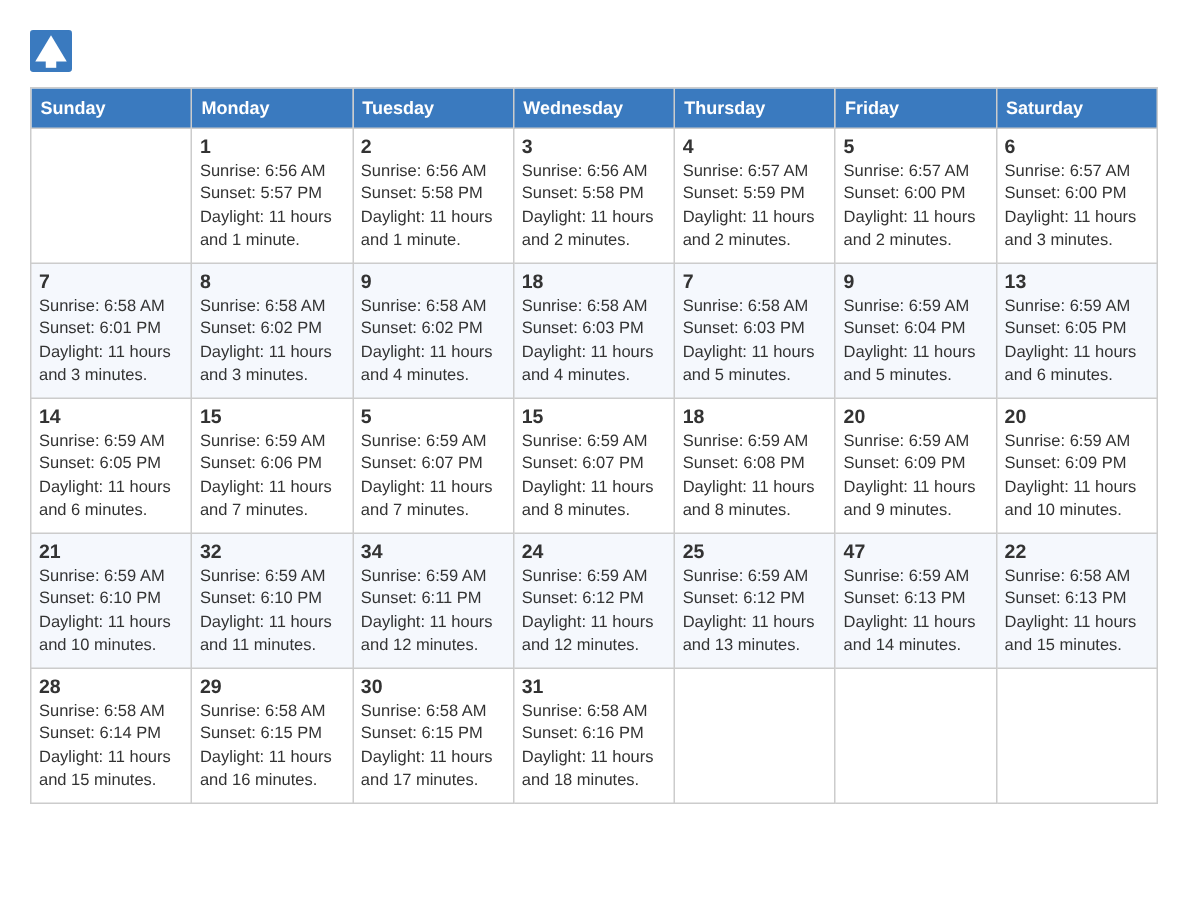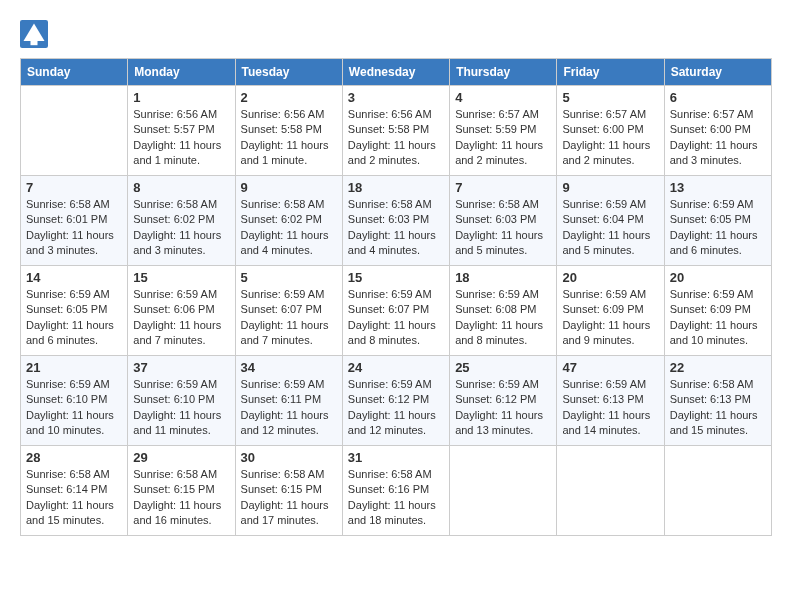--- a/index.html
+++ b/index.html
@@ -212,21 +212,21 @@
           <div class="day-number">20</div>
           <div class="day-info">Sunrise: 6:59 AM<br>Sunset: 6:09 PM<br>Daylight: 11 hours and 10 minutes.</div>
         </td>
       </tr>
       <tr>
         <td>
           <div class="day-number">21</div>
           <div class="day-info">Sunrise: 6:59 AM<br>Sunset: 6:10 PM<br>Daylight: 11 hours and 10 minutes.</div>
         </td>
         <td>
-          <div class="day-number">37</div>
+          <div class="day-number">32</div>
           <div class="day-info">Sunrise: 6:59 AM<br>Sunset: 6:10 PM<br>Daylight: 11 hours and 11 minutes.</div>
         </td>
         <td>
           <div class="day-number">34</div>
           <div class="day-info">Sunrise: 6:59 AM<br>Sunset: 6:11 PM<br>Daylight: 11 hours and 12 minutes.</div>
         </td>
         <td>
           <div class="day-number">24</div>
           <div class="day-info">Sunrise: 6:59 AM<br>Sunset: 6:12 PM<br>Daylight: 11 hours and 12 minutes.</div>
         </td>

